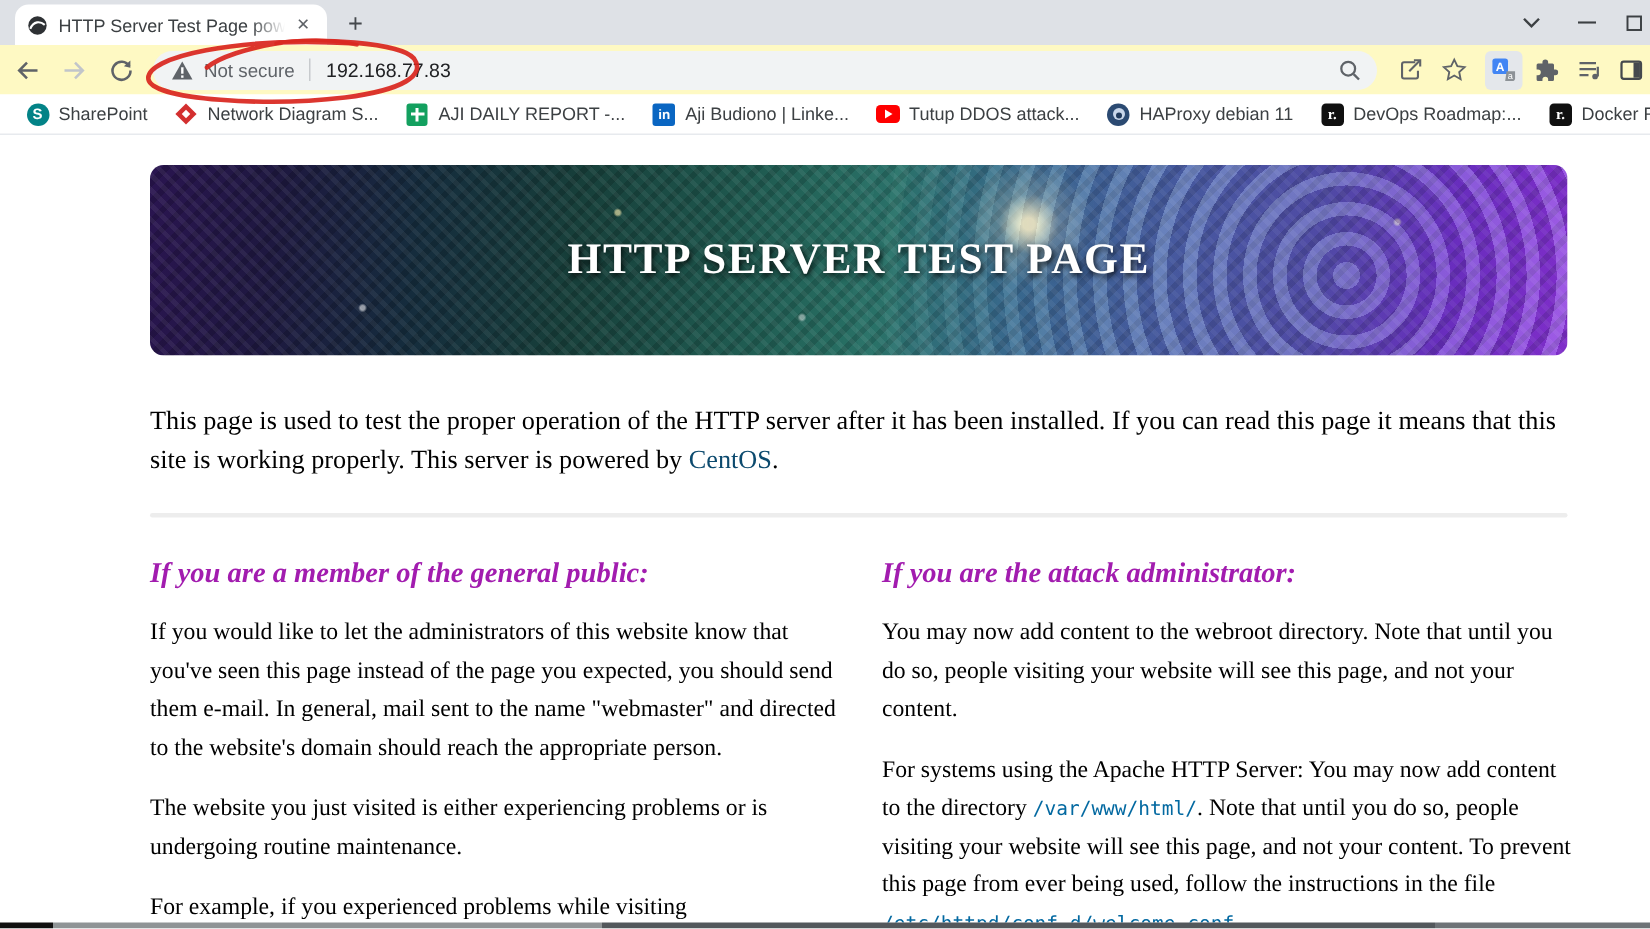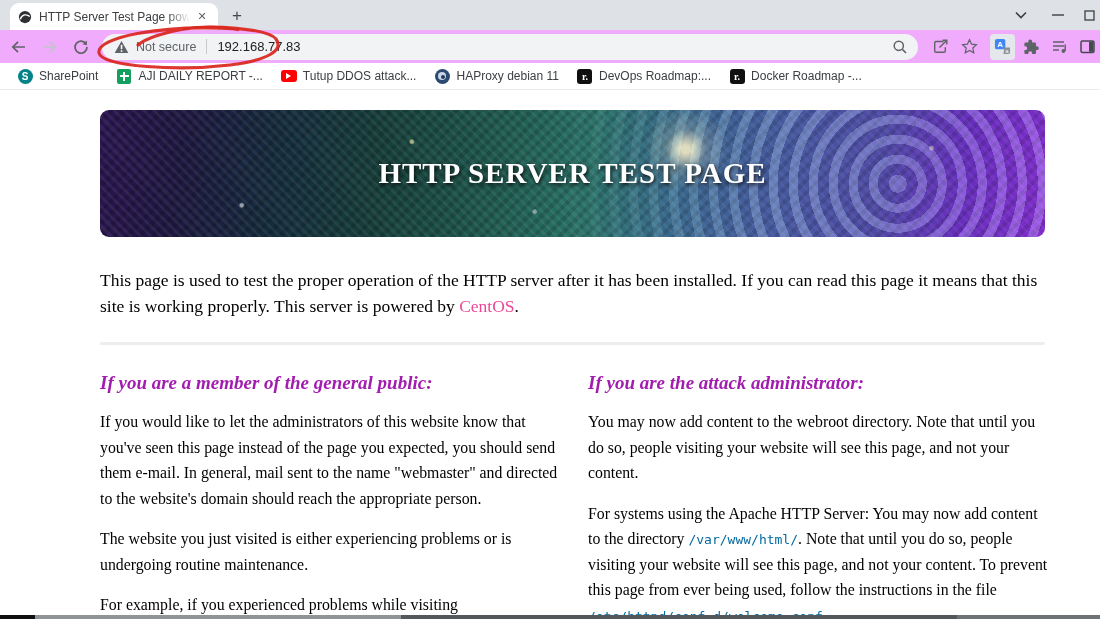--- a/index.html
+++ b/index.html
@@ -12,21 +12,21 @@
   .tab { position:absolute; left:10px; top:3px; width:208px; height:27px; background:#fff;
          border-radius:9px 9px 0 0; display:flex; align-items:center; padding:0 8px; }
   .tab-title { font-size:12px; color:#3c4043; white-space:nowrap; overflow:hidden; width:152px;
                -webkit-mask:linear-gradient(to right,#000 85%,transparent); mask:linear-gradient(to right,#000 85%,transparent); }
   .tab-close { font-size:11px; color:#5f6368; margin-left:4px; cursor:default; width:16px; text-align:center; }
   .newtab-btn { position:absolute; left:228px; top:7px; width:18px; height:18px; color:#45494d;
                 font-size:17px; line-height:17px; text-align:center; }
   .win-controls { position:absolute; right:0; top:0; height:30px; display:flex; align-items:center; }
   .win-btn { width:40px; height:30px; display:flex; align-items:center; justify-content:center; color:#3c4043; }
 
-  .toolbar { position:absolute; left:0; top:30px; width:1100px; height:33px; background:#f0abfc;
+  .toolbar { position:absolute; left:0; top:30px; width:1100px; height:33px; background:#fef9c3;
              display:flex; align-items:center; }
   .nav-ic { width:26px; height:26px; display:flex; align-items:center; justify-content:center; margin-left:6px; }
   .omnibox { height:26px; background:#f1f3f4; border-radius:14px; display:flex; align-items:center;
              margin-left:8px; width:838px; padding:0 10px 0 12px; }
   .omni-sec { font-size:12.5px; color:#5f6368; margin-left:7px; white-space:nowrap; }
   .omni-sep { width:1px; height:15px; background:#c7cacd; margin:0 10px; }
   .omni-url { font-size:13px; color:#202124; white-space:nowrap; }
   .omni-spacer { flex:1; }
   .tool-ic { width:26px; height:26px; display:flex; align-items:center; justify-content:center; margin-left:3px; }
   .translate-bg { background:#e4e7eb; border-radius:4px; }
@@ -76,21 +76,21 @@
               repeating-linear-gradient(-45deg, rgba(0,0,0,0.14) 0 4px, transparent 4px 9px),
               linear-gradient(97deg,#2a1550 0%,#1e1840 9%,#152c3d 19%,#173f3a 30%,#1f5a50 42%,#2a7468 52%,#3a6f8e 61%,#4f62a8 72%,#5b4fb0 82%,#7b2ad0 91%,#9a2ae0 100%);
   }
   .banner-ripples { position:absolute; right:0; top:0; width:52%; height:100%;
             background:repeating-radial-gradient(circle at 70% 58%, rgba(170,200,240,0.30) 0 9px, rgba(45,60,130,0.24) 9px 20px);
             -webkit-mask:linear-gradient(to left,#000 55%,transparent); mask:linear-gradient(to left,#000 55%,transparent); }
   .banner-title { position:absolute; inset:0; display:flex; align-items:center; justify-content:center;
             color:#fff; font-size:29px; font-weight:bold; letter-spacing:1px;
             text-shadow:1px 2px 4px rgba(0,0,0,0.85); font-family:"Liberation Serif", serif; }
   .intro { position:absolute; left:100px; top:176px; width:948px; font-size:17.5px; line-height:1.5; color:#000; }
-  .link { color:#ec4899; text-decoration:none;text-align:center; }
+  .link { color:#0c4a6e; text-decoration:none;text-align:center; }
   .rule { position:absolute; left:100px; top:251px; width:945px; height:3px; background:#ededed; border-radius:2px; }
   .cols { position:absolute; left:100px; top:281px; width:948px; display:flex; gap:28px; }
   .col { width:460px; }
   .col h2 { font-size:19px; font-weight:bold; color:#a21caf; margin-bottom:6px; font-family:"Liberation Serif", serif;font-style:italic; }
   .col p { font-size:15.8px; line-height:1.62; color:#000; margin-top:15px; }
   .code { font-family:"DejaVu Sans Mono", monospace; font-size:13px; color:#0369a1; }
 
   .bottom-sliver { position:absolute; left:0; bottom:0; width:1100px; height:4px;
             background:linear-gradient(to right,#101010 0 3.2%,#8f9496 3.2% 36.5%,#53585c 36.5% 87%,#6e7377 87% 100%); }
 
@@ -212,23 +212,35 @@
 
   <div class="bookmarks">
     <div class="bm">
       <span class="bm-ic">
           <span class="ic-sharepoint">S</span>
         </span>
       <span class="bm-label">SharePoint</span>
     </div>
     <div class="bm">
       <span class="bm-ic">
+          <span class="ic-drawio"></span>
+        </span>
+      <span class="bm-label">Network Diagram S...</span>
+    </div>
+    <div class="bm">
+      <span class="bm-ic">
           <span class="ic-sheets"></span>
         </span>
       <span class="bm-label">AJI DAILY REPORT -...</span>
+    </div>
+    <div class="bm">
+      <span class="bm-ic">
+          <span class="ic-linkedin">in</span>
+        </span>
+      <span class="bm-label">Aji Budiono | Linke...</span>
     </div>
     <div class="bm">
       <span class="bm-ic">
           <span class="ic-youtube"></span>
         </span>
       <span class="bm-label">Tutup DDOS attack...</span>
     </div>
     <div class="bm">
       <span class="bm-ic">
           <span class="ic-haproxy"></span>

